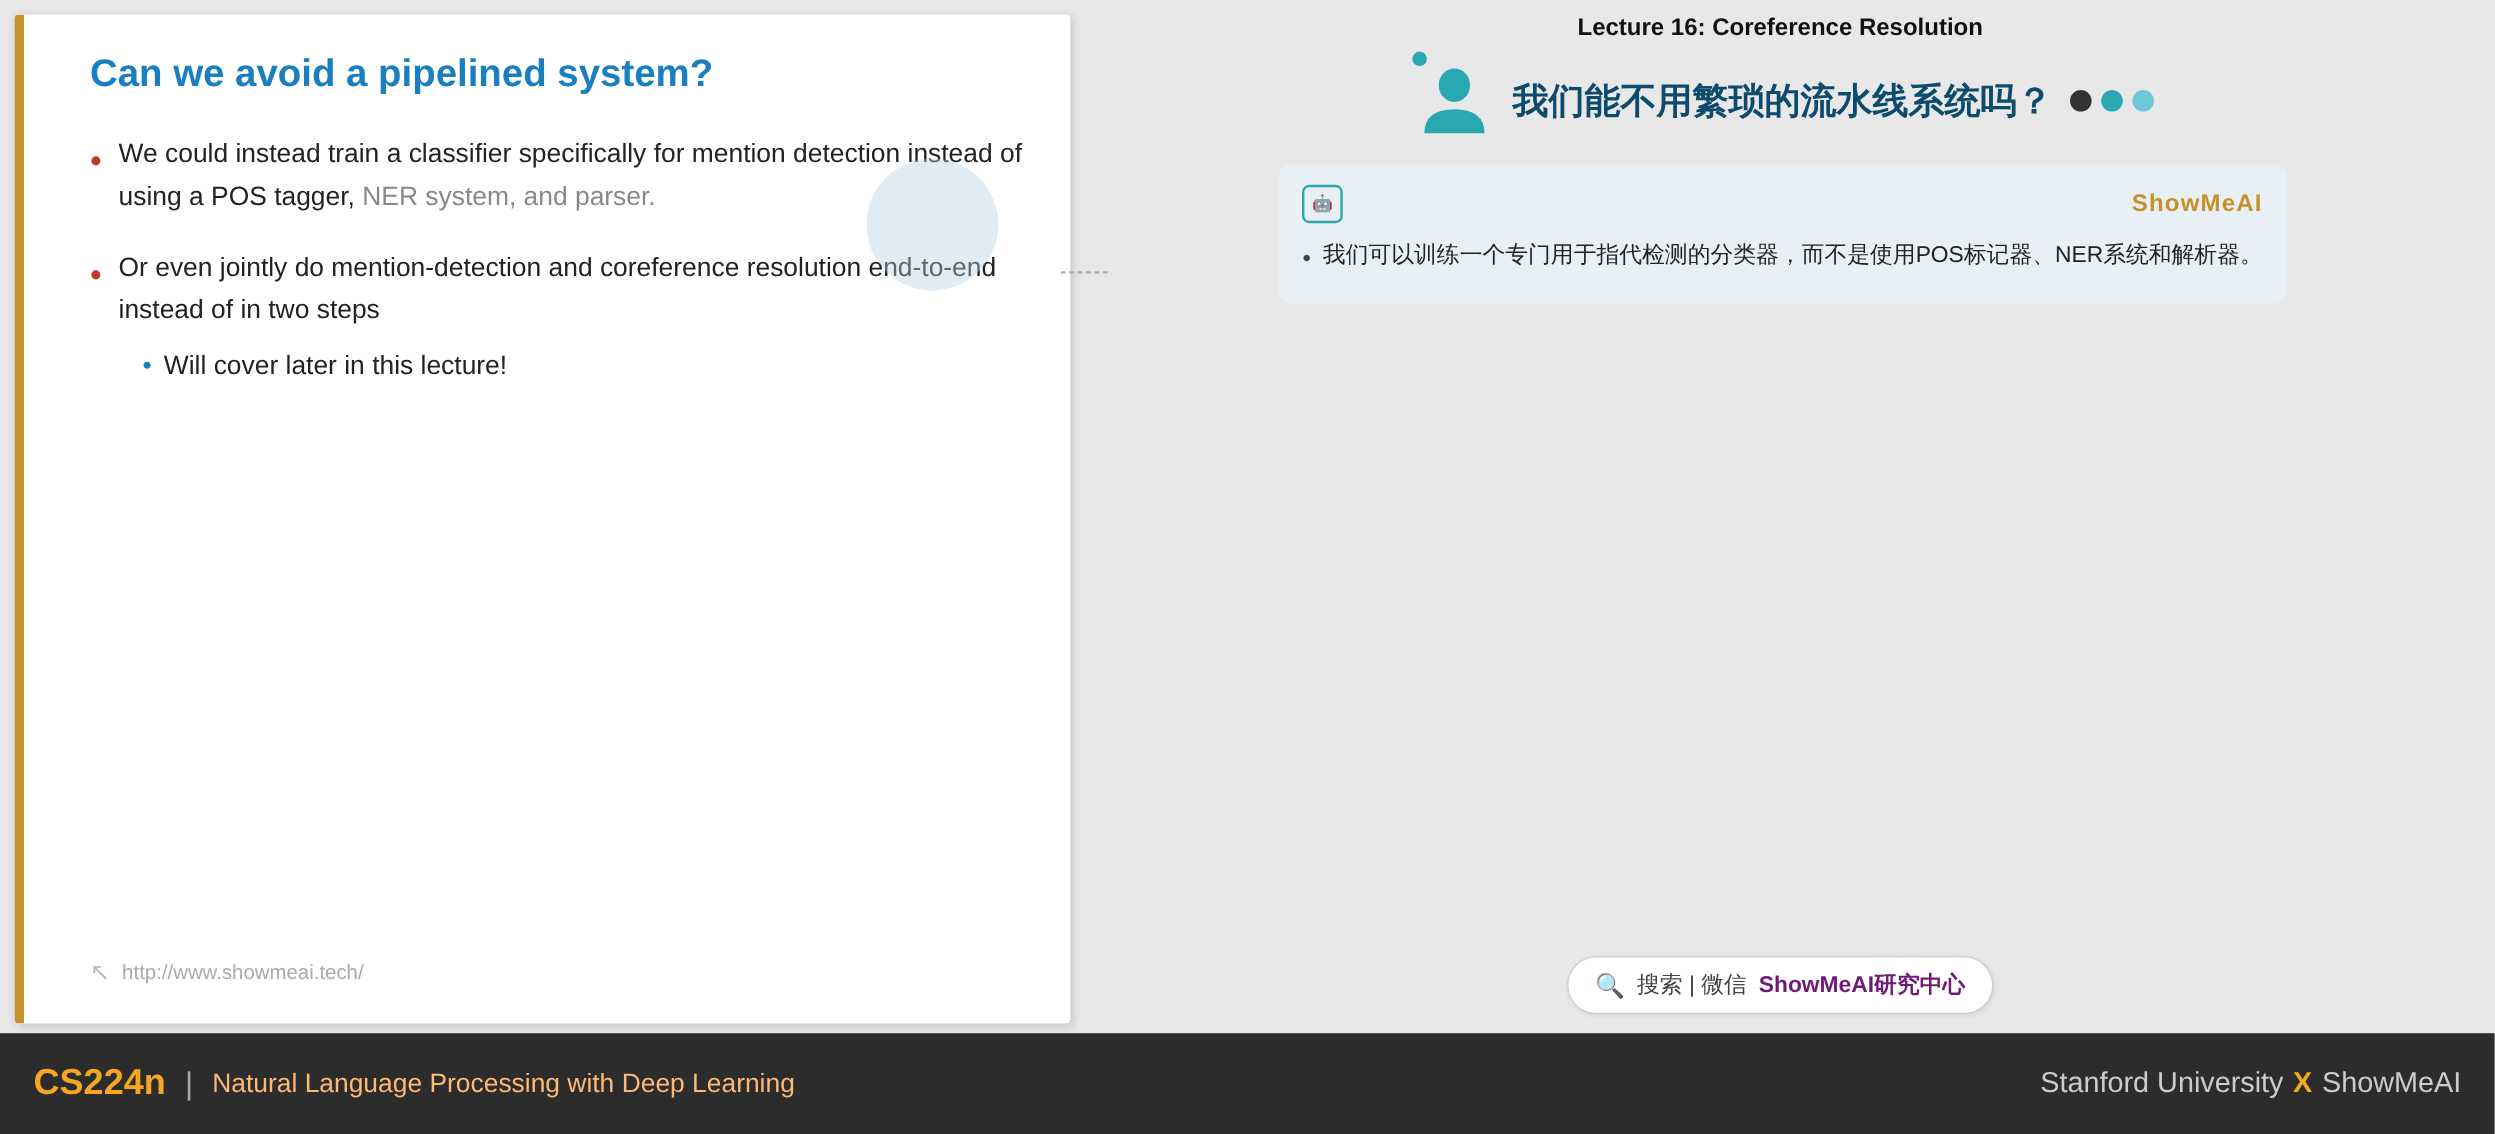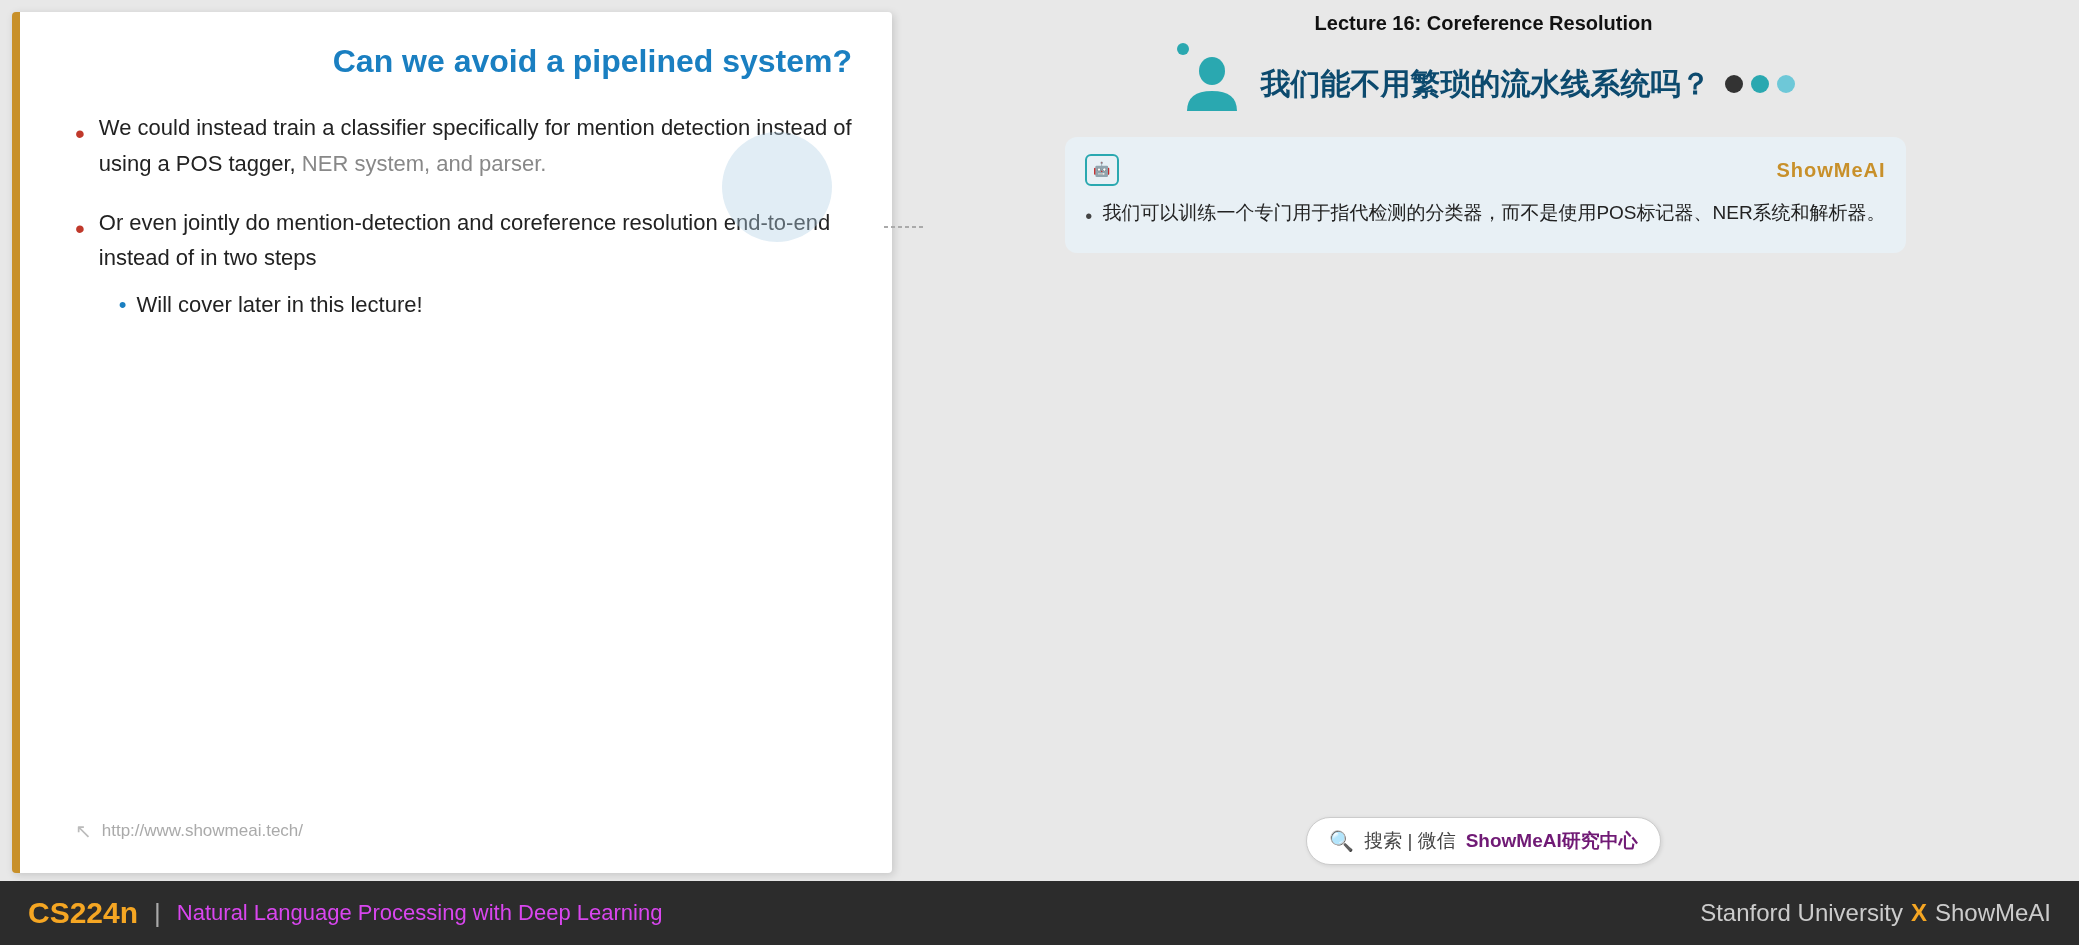--- a/index.html
+++ b/index.html
@@ -33,21 +33,20 @@
       display: flex;
       flex-direction: column;
     }
 
     .slide-title {
       color: #1a7fc1;
       font-size: 32px;
       font-weight: bold;
       margin-bottom: 30px;
       line-height: 1.2;
-      text-align: right;
     }
 
     .slide-body {
       flex: 1;
       font-size: 22px;
       line-height: 1.6;
       color: #222;
     }
 
     .bullet-item {
@@ -247,21 +246,21 @@
       font-size: 20px;
     }
 
     .search-text-bold {
       font-weight: bold;
       color: #701a75;
     }
 
     
     .bottom-bar {
-      height: 64px;
+      height: 84px;
       background: #2c2c2c;
       display: flex;
       align-items: center;
       padding: 0 28px;
       gap: 0;
       flex-shrink: 0;
     }
 
     .course-code {
       color: #f5a623;
@@ -270,21 +269,21 @@
       margin-right: 16px;
     }
 
     .bar-divider {
       color: #aaa;
       font-size: 26px;
       margin-right: 16px;
     }
 
     .course-title {
-      color: #d946ef;
+      color: #fdba74;
       font-size: 22px;
       flex: 1;
     }
 
     .bottom-right {
       color: #cccccc;
       font-size: 24px;
       display: flex;
       align-items: center;
       gap: 8px;

